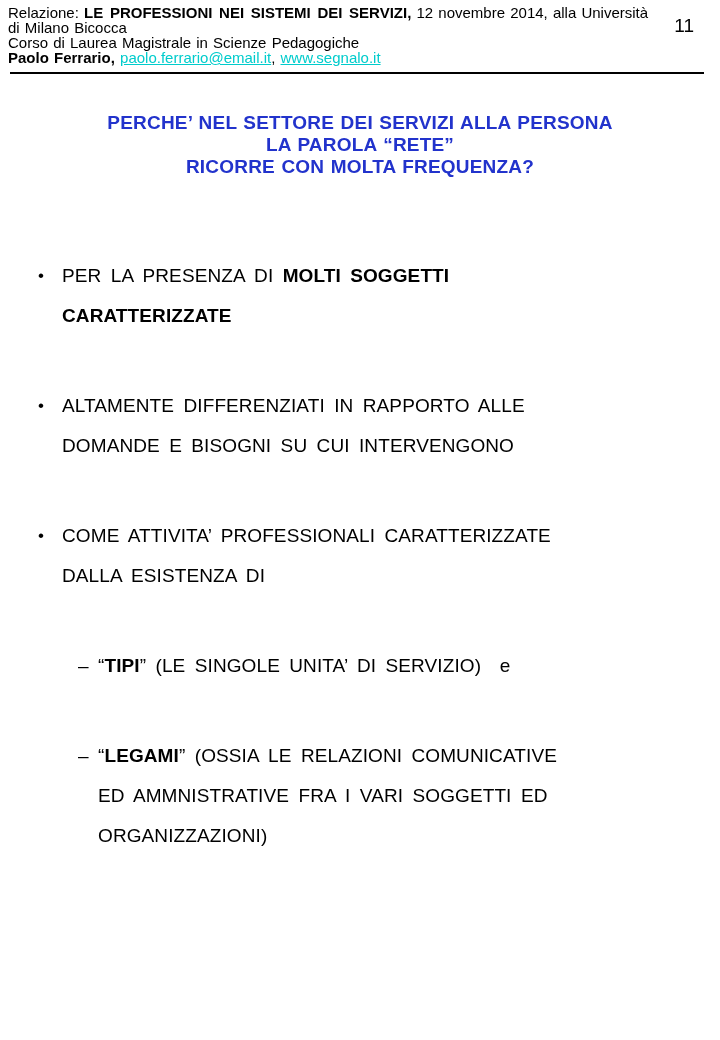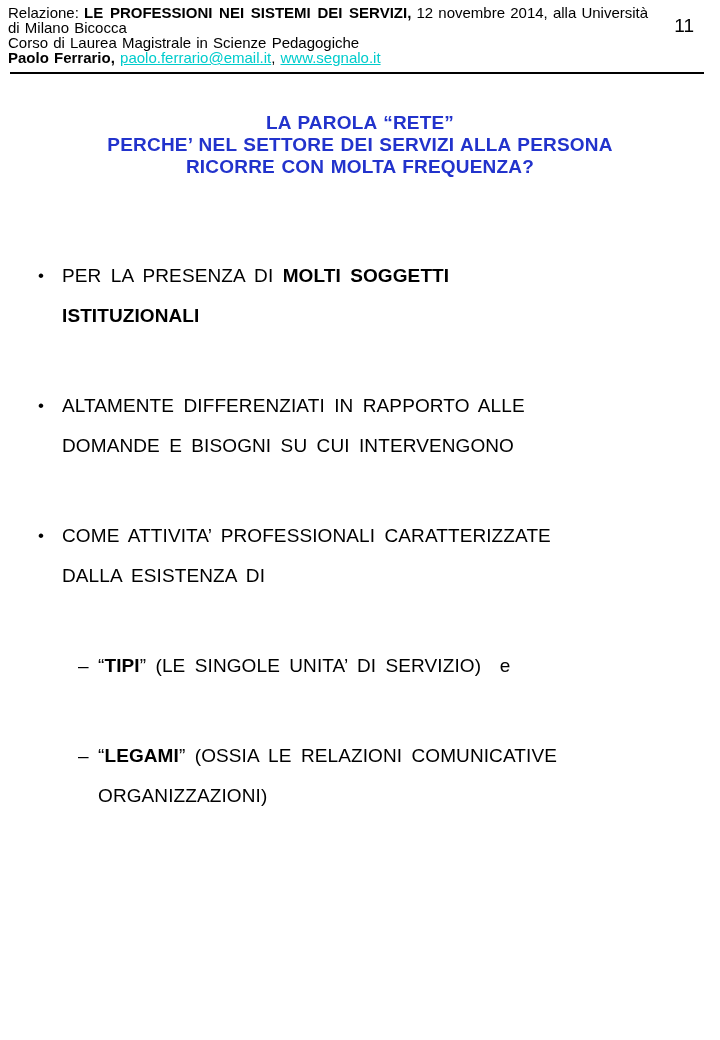--- a/index.html
+++ b/index.html
@@ -73,31 +73,31 @@
   <div><span>Relazione: </span><span class="cond">LE PROFESSIONI NEI SISTEMI DEI SERVIZI,</span><span> 12 novembre 2014, alla Università di Milano Bicocca</span></div>
   <div>Corso di Laurea Magistrale in Scienze Pedagogiche</div>
   <div><span class="b">Paolo Ferrario, </span><a>paolo.ferrario@email.it</a><span>, </span><a>www.segnalo.it</a></div>
 </div>
 
 <div class="page-num">11</div>
 
 <hr class="rule">
 
 <div class="title">
+  <div>PERCHE’ NEL SETTORE DEI SERVIZI ALLA PERSONA</div>
   <div>LA PAROLA “RETE”</div>
-  <div>PERCHE’ NEL SETTORE DEI SERVIZI ALLA PERSONA</div>
   <div>RICORRE CON MOLTA FREQUENZA?</div>
 </div>
 
 <div class="content">
     <div class="para level1">
       <span class="marker">•</span>
       <div class="ptext">
         <div class="line"><span>PER LA PRESENZA DI </span><span class="b">MOLTI SOGGETTI</span></div>
-        <div class="line"><span class="b">ISTITUZIONALI</span></div>
+        <div class="line"><span class="b">CARATTERIZZATE</span></div>
       </div>
     </div>
     <div class="para level1">
       <span class="marker">•</span>
       <div class="ptext">
         <div class="line"><span>ALTAMENTE DIFFERENZIATI IN RAPPORTO ALLE</span></div>
         <div class="line"><span>DOMANDE E BISOGNI SU CUI INTERVENGONO</span></div>
       </div>
     </div>
     <div class="para level1">
@@ -110,16 +110,17 @@
     <div class="para level2">
       <span class="marker">–</span>
       <div class="ptext">
         <div class="line"><span>“</span><span class="b">TIPI</span><span>” (LE SINGOLE UNITA’ DI SERVIZIO) &nbsp;e</span></div>
       </div>
     </div>
     <div class="para level2">
       <span class="marker">–</span>
       <div class="ptext">
         <div class="line"><span>“</span><span class="b">LEGAMI</span><span>” (OSSIA LE RELAZIONI COMUNICATIVE</span></div>
+        <div class="line"><span>ED AMMNISTRATIVE FRA I VARI SOGGETTI ED</span></div>
         <div class="line"><span>ORGANIZZAZIONI)</span></div>
       </div>
     </div>
   </div>
 
 </body></html>

